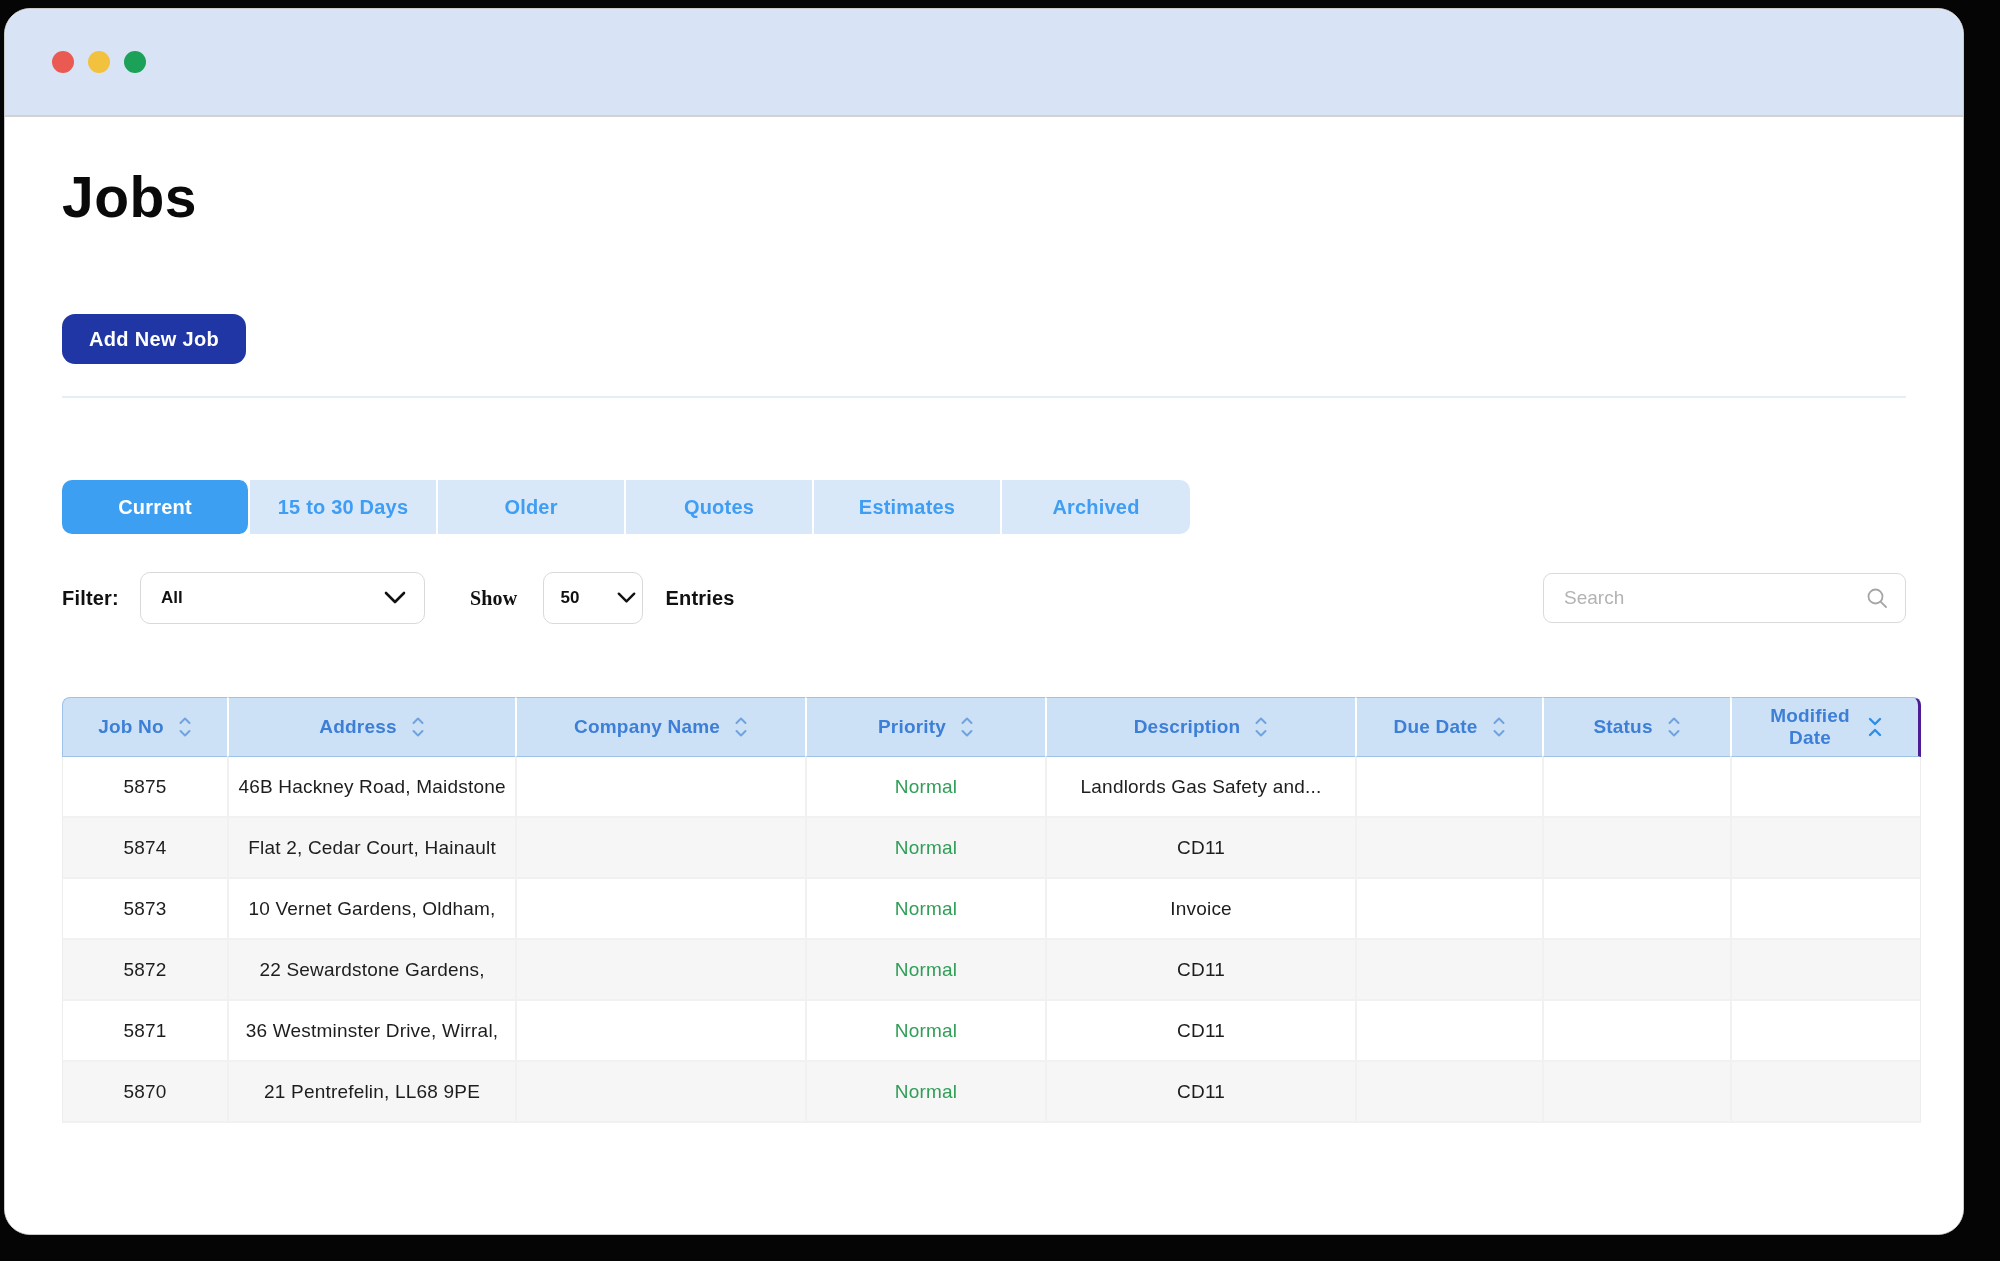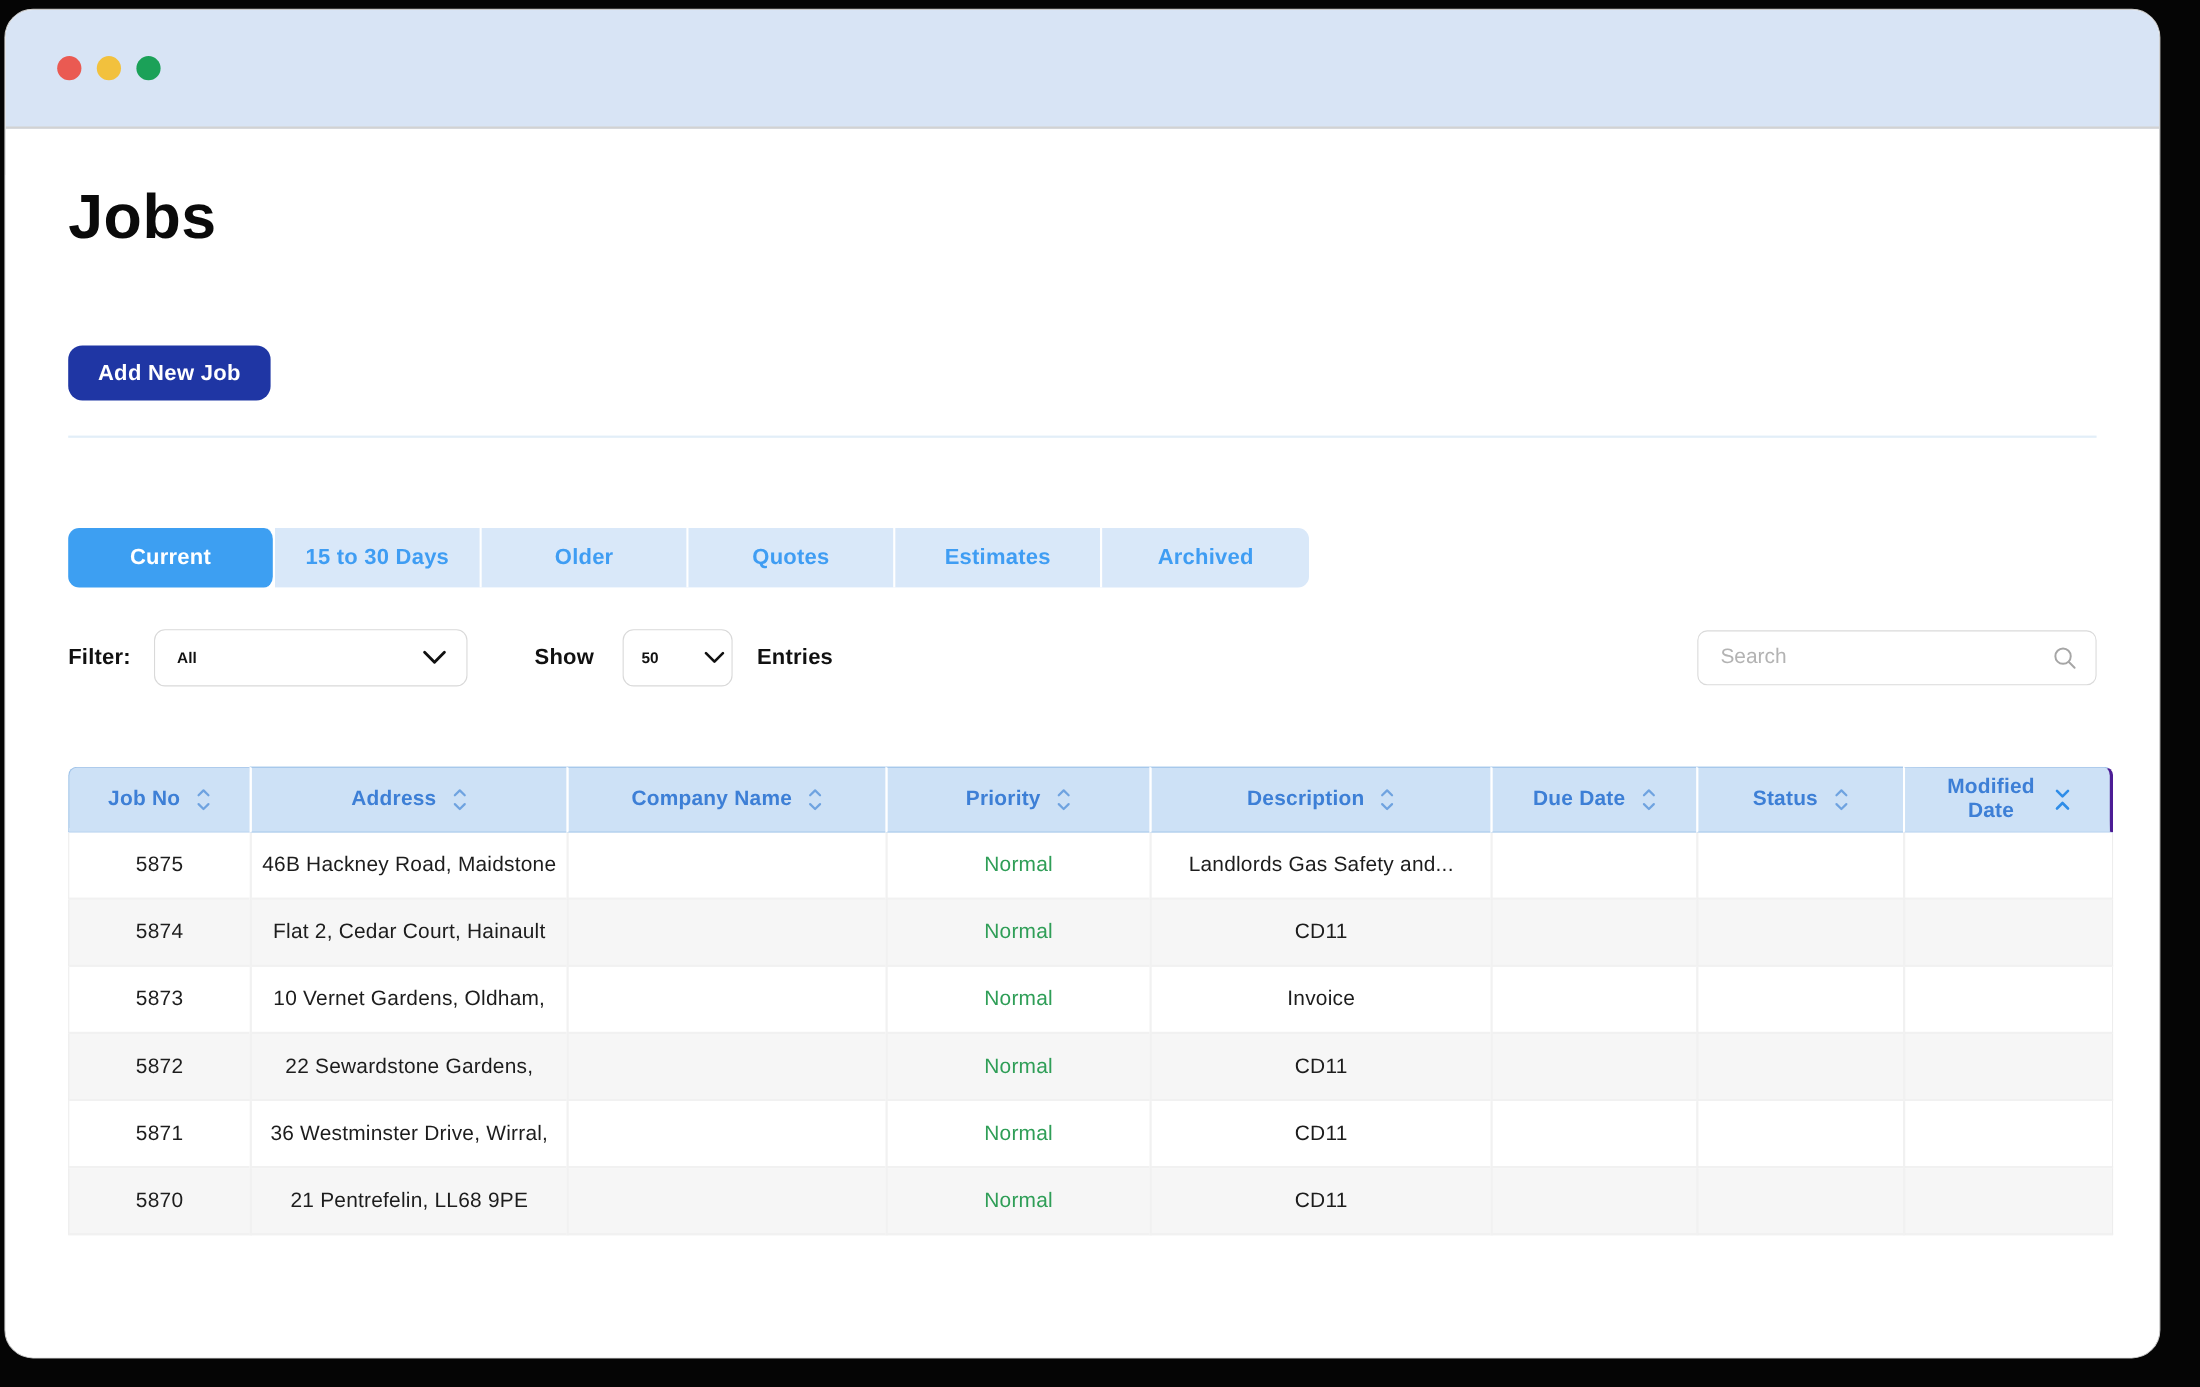--- a/index.html
+++ b/index.html
@@ -43,24 +43,24 @@
   .tab:last-child  { border-radius:0 10px 10px 0; border-right:none; }
   .tab.active { background:#3d9ff2; color:#ffffff; border-radius:10px; }
 
   .filter-row { margin-top:38px; display:flex; align-items:center; }
   .flabel { font-size:20px; font-weight:700; color:#111; letter-spacing:0.2px; }
   .select {
     height:52px; border:1px solid #d9d9d9; border-radius:10px; background:#fff;
     display:flex; align-items:center; justify-content:space-between;
     padding:0 18px 0 20px; cursor:pointer;
   }
-  .select .val { font-size:14px; font-weight:700; color:#111; }
+  .select .val { font-size:17px; font-weight:700; color:#111; }
   .sel-filter { width:285px; margin-left:21px; }
   .sel-show { width:100px; margin-left:26px; padding:0 6px 0 16px; }
-  .show-label { margin-left:61px; }
+  .show-label { margin-left:45px;font-family:Liberation Serif, serif; }
   .entries-label { margin-left:22px; }
   .spacer { flex:1; }
   .search-box {
     width:363px; height:50px; border:1px solid #dadada; border-radius:9px;
     display:flex; align-items:center; padding:0 16px 0 20px; background:#fff;
   }
   .search-box input {
     flex:1; border:none; outline:none; font-size:19px; color:#333;
     font-family:inherit; background:transparent;
   }

